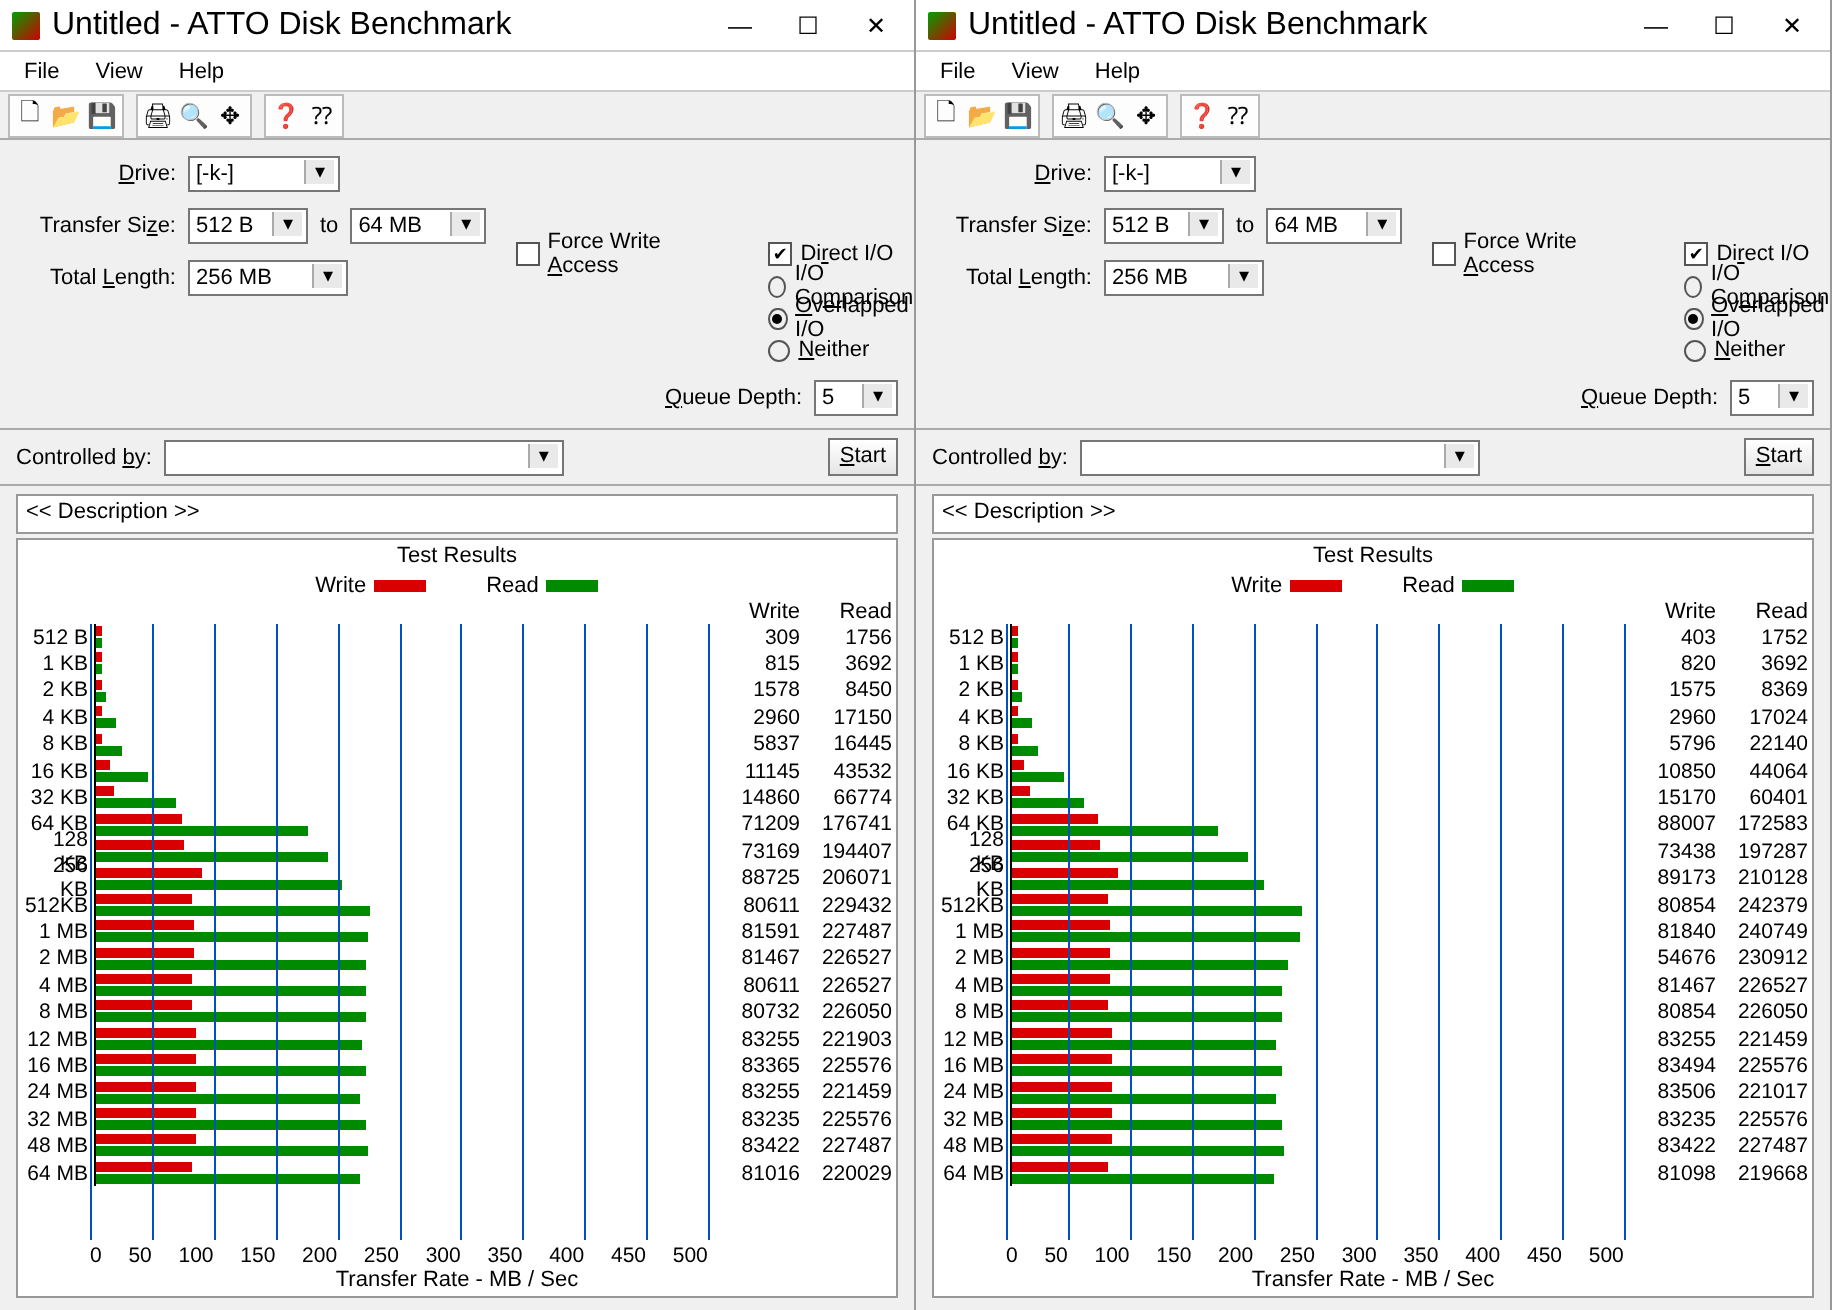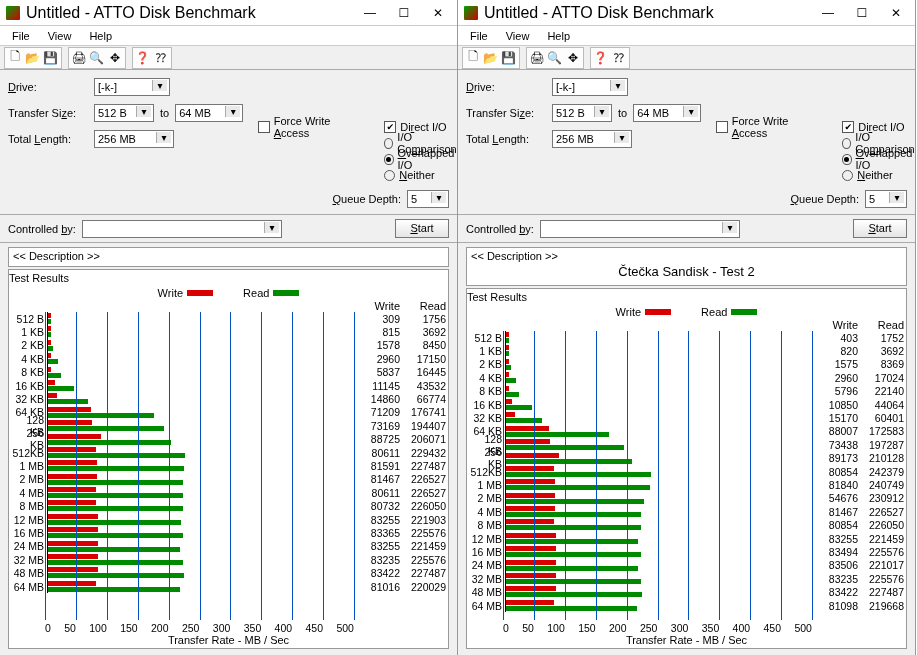--- a/index.html
+++ b/index.html
@@ -54,21 +54,21 @@
     gap:2px;
   }
   .tbgroup { display:flex; align-items:center; border:1px solid #bbb; background:#fdfdfd; padding:1px; margin-right:4px;}
   .tbbtn { width:18px; height:18px; display:flex;align-items:center;justify-content:center; font-size:12px;}
   .controls {
     padding: 6px 8px 4px 8px;
     background:#f0f0f0;
     border-bottom: 1px solid #aaa;
   }
   .row { display:flex; align-items:center; gap:6px; height:22px; margin-bottom:4px;}
-  .lbl { width: 80px; text-decoration-color: transparent;}
+  .lbl { width: 80px; text-decoration-color: transparent; text-align: right;}
   .combo, .numbox {
     background:#fff; border:1px solid #767676; height:18px; font-size:11px;
     display:inline-flex; align-items:center; padding:0 3px; position:relative;
   }
   .combo::after { content:"▾"; position:absolute; right:2px; top:1px; font-size:10px; background:#e9e9e9; border-left:1px solid #aaa; width:14px; text-align:center;}
   .combo.drive{width:76px;} .combo.ts{width:60px;} .combo.tl{width:80px;} .combo.qd{width:42px;}
   .to { font-size:11px;}
   .controls-right {
     display:flex; gap:20px;
   }
@@ -81,39 +81,39 @@
   .rad .dot.sel::after{content:"";width:5px;height:5px;background:#000;border-radius:50%;}
   .qdrow { display:flex; align-items:center; justify-content:flex-end; gap:6px; height:22px; margin-top:2px;}
   .ctrlrow {
     display:flex; align-items:center; gap:6px;
     padding: 4px 8px;
     background:#f0f0f0;
     border-bottom:1px solid #aaa;
   }
   .longcombo { flex:0 0 200px; background:#fff; border:1px solid #767676; height:18px; position:relative;}
   .longcombo::after{content:"▾"; position:absolute; right:2px; top:1px; font-size:10px; background:#e9e9e9; border-left:1px solid #aaa; width:14px; text-align:center;}
-  .startbtn { margin-left:auto; width:54px; height:19px; background:linear-gradient(#fff,#e5e5e5); border:1px solid #777; text-align:center; line-height:17px; }
+  .startbtn { margin-left:auto; width:35px; height:19px; background:linear-gradient(#fff,#e5e5e5); border:1px solid #777; text-align:center; line-height:17px; }
   .descbox {
     margin: 4px 8px 2px 8px;
     background:#fff;
     border:1px solid #999;
     padding: 2px 4px 4px 4px;
   }
   .desclbl {font-size:11px;}
   .desctitle { text-align:center; font-size:13px; margin:2px 0;}
   .results {
     flex:1;
     margin: 0 8px 6px 8px;
     background:#fff;
     border:1px solid #999;
     display:flex;
     flex-direction:column;
     overflow:hidden;
   }
-  .rtitle { font-size:11px; padding:2px 0;}
+  .rtitle { text-align:center; font-size:11px; padding:2px 0;}
   .legend { display:flex; justify-content:center; gap:30px; height:14px; align-items:center;}
   .legitem{ display:flex; align-items:center; gap:4px;}
   .sw { width:26px; height:6px;}
   .sw.red{background:#d80000;} .sw.green{background:#008a00;}
   .hdrs { display:flex; font-size:11px; padding:0 2px;}
   .hdrs .lcol{width:36px;} .hdrs .chartcol{flex:1;} .hdrs .wcol{width:46px;text-align:right;} .hdrs .rcol{width:46px;text-align:right;}
   .datarow {
     display:flex; align-items:center; height:13.4px; padding:0 2px;
   }
   .datarow .rl { width:36px; text-align:right; padding-right:3px; font-size:10.5px;}
@@ -537,21 +537,20 @@
         <span class="combo qd">5</span>
       </div>
     </div>
     <div class="ctrlrow">
       <span>Controlled <u>b</u>y:</span>
       <span class="longcombo"></span>
       <span class="startbtn"><u>S</u>tart</span>
     </div>
     <div class="descbox">
       <div class="desclbl">&lt;&lt; Description &gt;&gt;</div>
-      <div class="desctitle">Čtečka Sandisk - Test 2</div>
     </div>
     <div class="results">
       <div class="rtitle">Test Results</div>
       <div class="legend">
         <span class="legitem">
           <span>Write</span>
           <span class="sw red"></span>
         </span>
         <span class="legitem">
           <span>Read</span>

